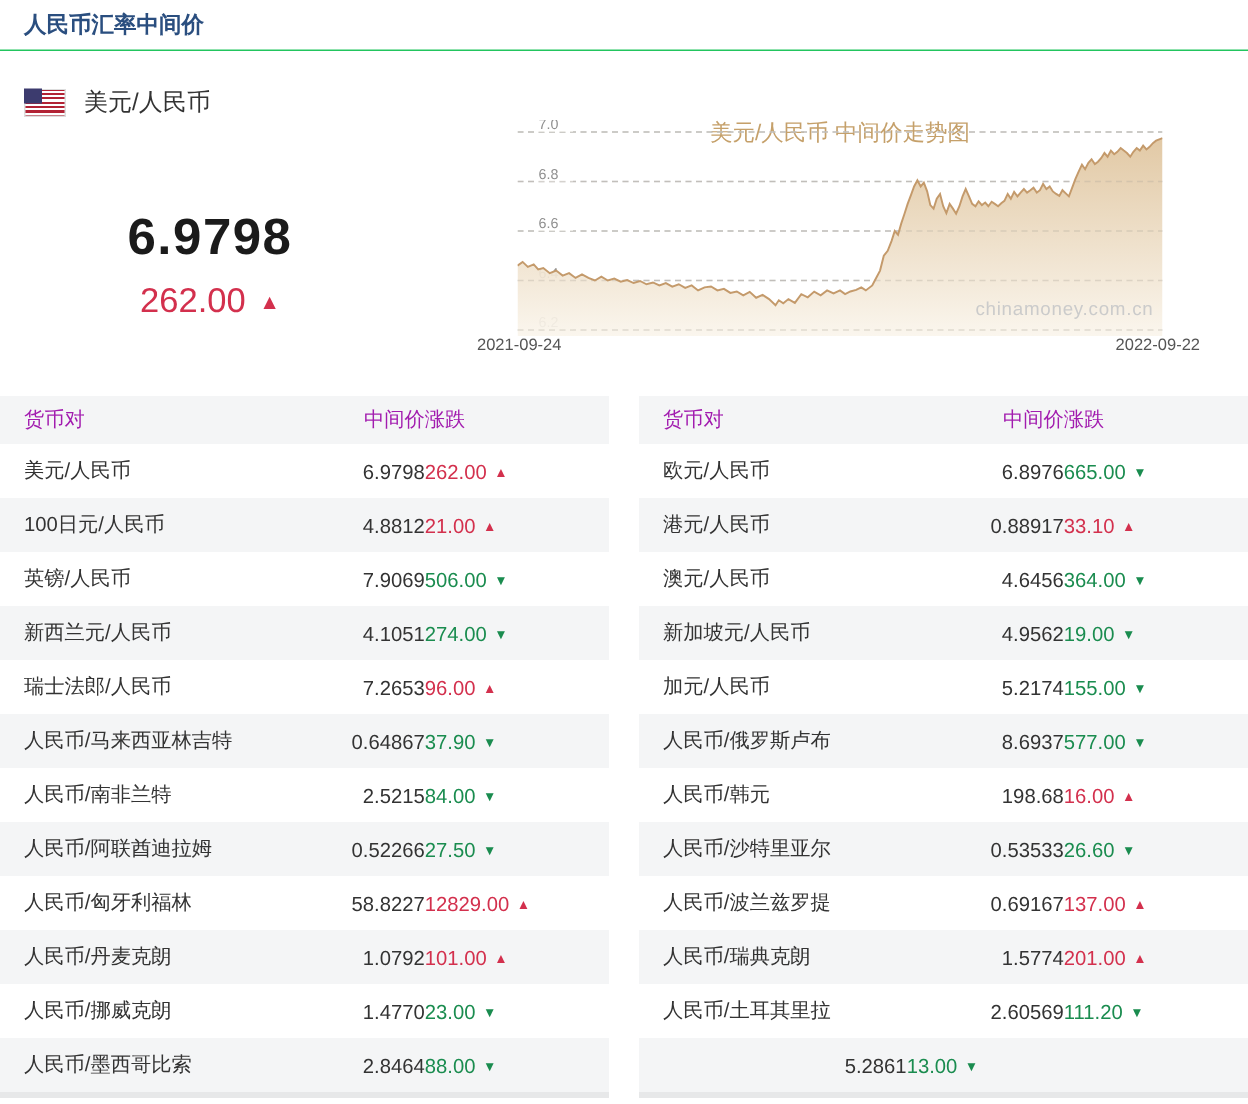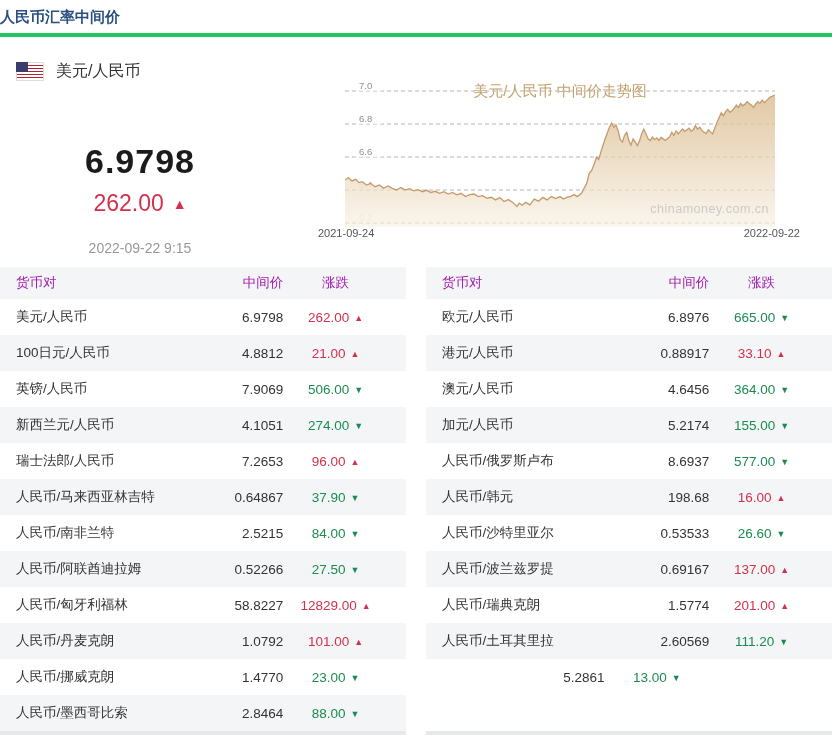--- a/index.html
+++ b/index.html
@@ -1,20 +1,20 @@
 <!DOCTYPE html>
 <html><head>
 <meta charset="utf-8">
 <style>
   html,body{margin:0;padding:0;background:#fff;}
   body{font-family:"Liberation Sans","DejaVu Sans",sans-serif;-webkit-font-smoothing:antialiased;}
   .page{position:relative;width:832px;height:736px;background:#fff;overflow:hidden;}
 
   
-  .topbar{height:33px;line-height:33px;padding-left:0;border-bottom:4px solid #22c55e;}
+  .topbar{height:33px;line-height:33px;padding-left:16px;border-bottom:1px solid #22c55e;}
   .topbar a{font-size:15px;font-weight:600;color:#2a4e7f;text-decoration:none;cursor:pointer;}
 
   
   .quote-section{position:relative;height:230px;}
   .pair-row{position:absolute;left:16px;top:24px;display:flex;align-items:center;gap:12px;}
   .flag{position:relative;width:28px;height:19px;flex:0 0 28px;
         background:repeating-linear-gradient(180deg,#b22234 0 1.47px,#ffffff 1.47px 2.93px);
         box-shadow:0 0 0 1px #ddd inset;}
   .flag::after{content:"";position:absolute;left:0;top:0;width:12px;height:10px;background:#3c3b6e;}
   .pair-name{font-size:16px;color:#333;}
@@ -34,21 +34,21 @@
 
   
   .tables{display:flex;gap:20px;margin-top:0;}
   .xtable{flex:1;border-bottom:4px solid #e7e8e9;}
   .thead,.trow{display:grid;grid-template-columns:1.55fr 1fr 1fr;align-items:center;
                padding:0 18px 0 16px;}
   .thead{height:32px;background:#f4f5f6;color:#a21caf;font-size:13.5px;}
   .trow{height:36px;font-size:13.5px;color:#333;cursor:pointer;}
   .tbody .trow:nth-child(even){background:#f4f5f6;}
   .c-mid{text-align:right;}
-  .c-chg{text-align:center;white-space:nowrap;}
+  .c-chg{text-align:left;white-space:nowrap;}
   .c-chg.up{color:#d3304d;}
   .c-chg.down{color:#1a8c4f;}
   .tri{font-size:9px;margin-left:5px;vertical-align:1px;}
 </style>
 </head>
 <body>
 
 <div class="page">
 
   <div class="topbar">
@@ -60,21 +60,20 @@
     <div class="pair-row">
       <span class="flag"></span>
       <span class="pair-name">美元/人民币</span>
     </div>
 
     <div class="rate-block">
       <div class="rate">6.9798</div>
       <div class="change-line">
         <span>262.00</span><span class="tri-big">▲</span>
       </div>
-      <div class="timestamp">2022-09-22 9:15</div>
     </div>
 
     <div class="chart-title">美元/人民币 中间价走势图</div>
     <svg id="chart-svg" width="430" height="144" viewBox="0 0 430 144">
         <defs>
           <linearGradient id="ag" x1="0" y1="0" x2="0" y2="1">
             <stop offset="0" stop-color="#dfc49d"></stop>
             <stop offset="1" stop-color="#faf5ec"></stop>
           </linearGradient>
         </defs>
@@ -208,20 +207,25 @@
     <span class="c-mid">0.88917</span>
     <span class="c-chg up"><span class="num">33.10</span><span class="tri">▲</span></span>
   </div>
 
   <div class="trow">
     <span class="c-pair">澳元/人民币</span>
     <span class="c-mid">4.6456</span>
     <span class="c-chg down"><span class="num">364.00</span><span class="tri">▼</span></span>
   </div>
 
+  <div class="trow">
+    <span class="c-pair">新加坡元/人民币</span>
+    <span class="c-mid">4.9562</span>
+    <span class="c-chg down"><span class="num">19.00</span><span class="tri">▼</span></span>
+  </div>
 
   <div class="trow">
     <span class="c-pair">加元/人民币</span>
     <span class="c-mid">5.2174</span>
     <span class="c-chg down"><span class="num">155.00</span><span class="tri">▼</span></span>
   </div>
 
   <div class="trow">
     <span class="c-pair">人民币/俄罗斯卢布</span>
     <span class="c-mid">8.6937</span>

